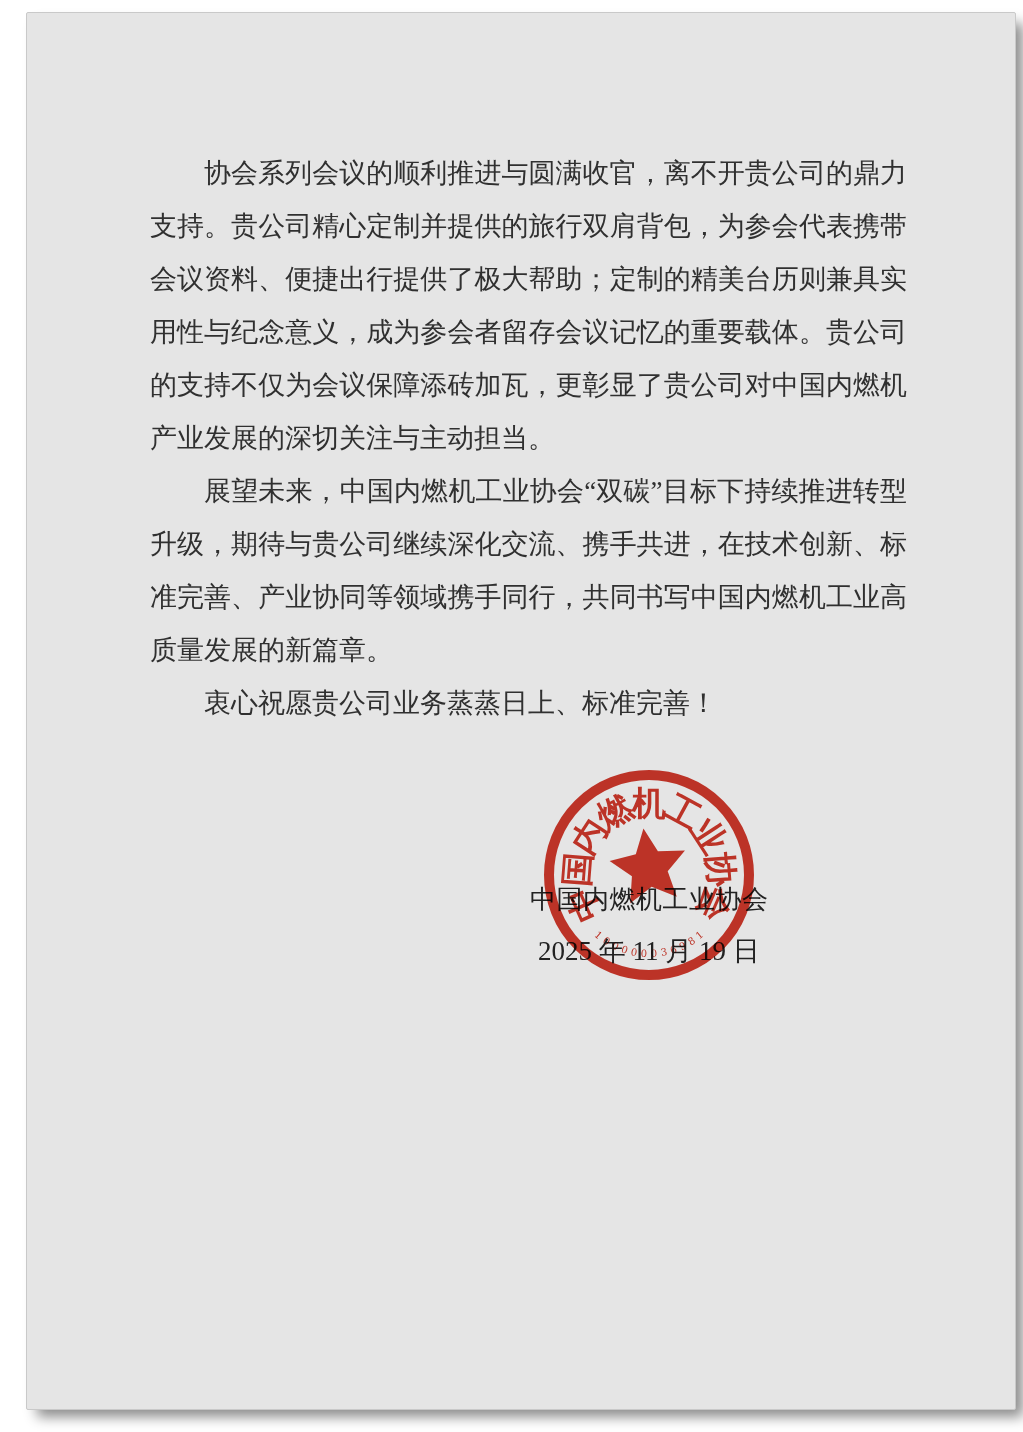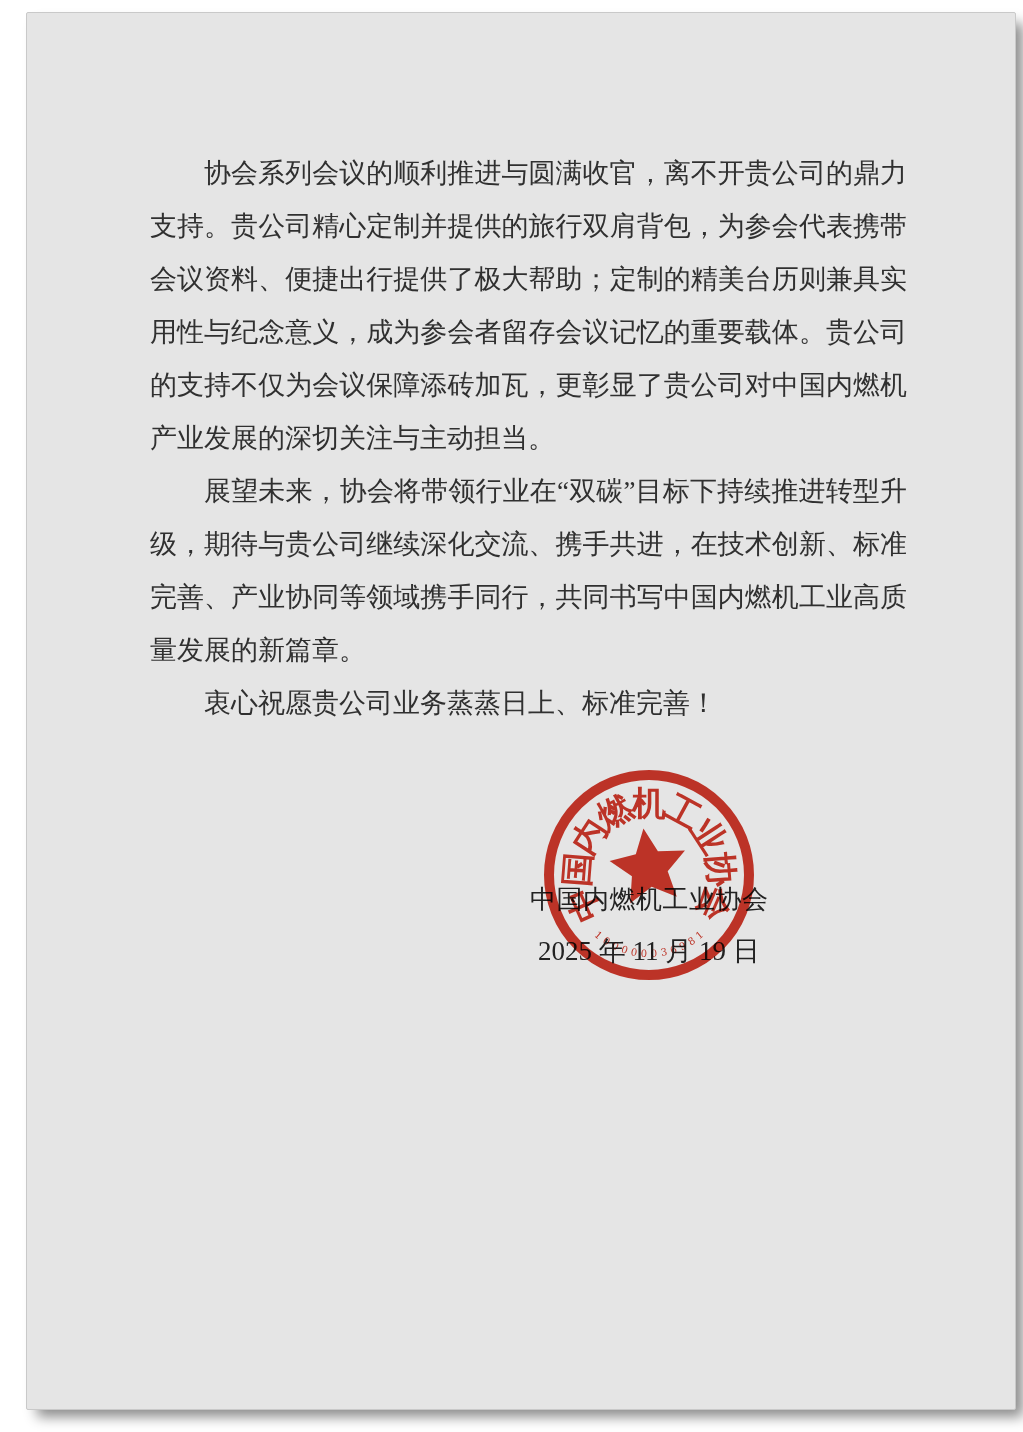--- a/index.html
+++ b/index.html
@@ -95,21 +95,21 @@
   }
 </style>
 </head>
 <body>
 
 <div class="canvas">
   <div class="page">
 
     <div class="body-text">
       <p>协会系列会议的顺利推进与圆满收官，离不开贵公司的鼎力支持。贵公司精心定制并提供的旅行双肩背包，为参会代表携带会议资料、便捷出行提供了极大帮助；定制的精美台历则兼具实用性与纪念意义，成为参会者留存会议记忆的重要载体。贵公司的支持不仅为会议保障添砖加瓦，更彰显了贵公司对中国内燃机产业发展的深切关注与主动担当。</p>
-      <p>展望未来，协会将带领行业在“双碳”目标下持续推进转型升级，期待与贵公司继续深化交流、携手共进，在技术创新、标准完善、产业协同等领域携手同行，共同书写中国内燃机工业高质量发展的新篇章。</p>
+      <p>展望未来，中国内燃机工业协会“双碳”目标下持续推进转型升级，期待与贵公司继续深化交流、携手共进，在技术创新、标准完善、产业协同等领域携手同行，共同书写中国内燃机工业高质量发展的新篇章。</p>
       <p>衷心祝愿贵公司业务蒸蒸日上、标准完善！</p>
     </div>
 
     <div class="signature">中国内燃机工业协会</div>
 
     <div class="date">2025 年 11 月 19 日</div>
 
     <svg class="seal" viewBox="0 0 220 220" xmlns="http://www.w3.org/2000/svg" style="color: rgb(207, 42, 27);">
       <circle class="seal-ring" cx="110" cy="110" r="100"></circle>
       <path class="seal-star" d="M110,63 L121.17,87.63 L148.04,90.64 L128.07,108.87 L133.51,135.36 L110,122 L86.49,135.36 L91.93,108.87 L71.96,90.64 L98.83,87.63 Z" transform="rotate(-8 110 103)"></path>

